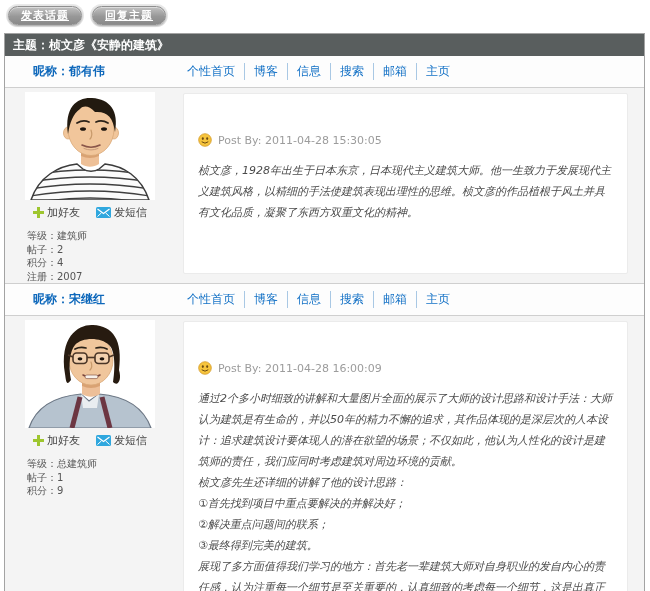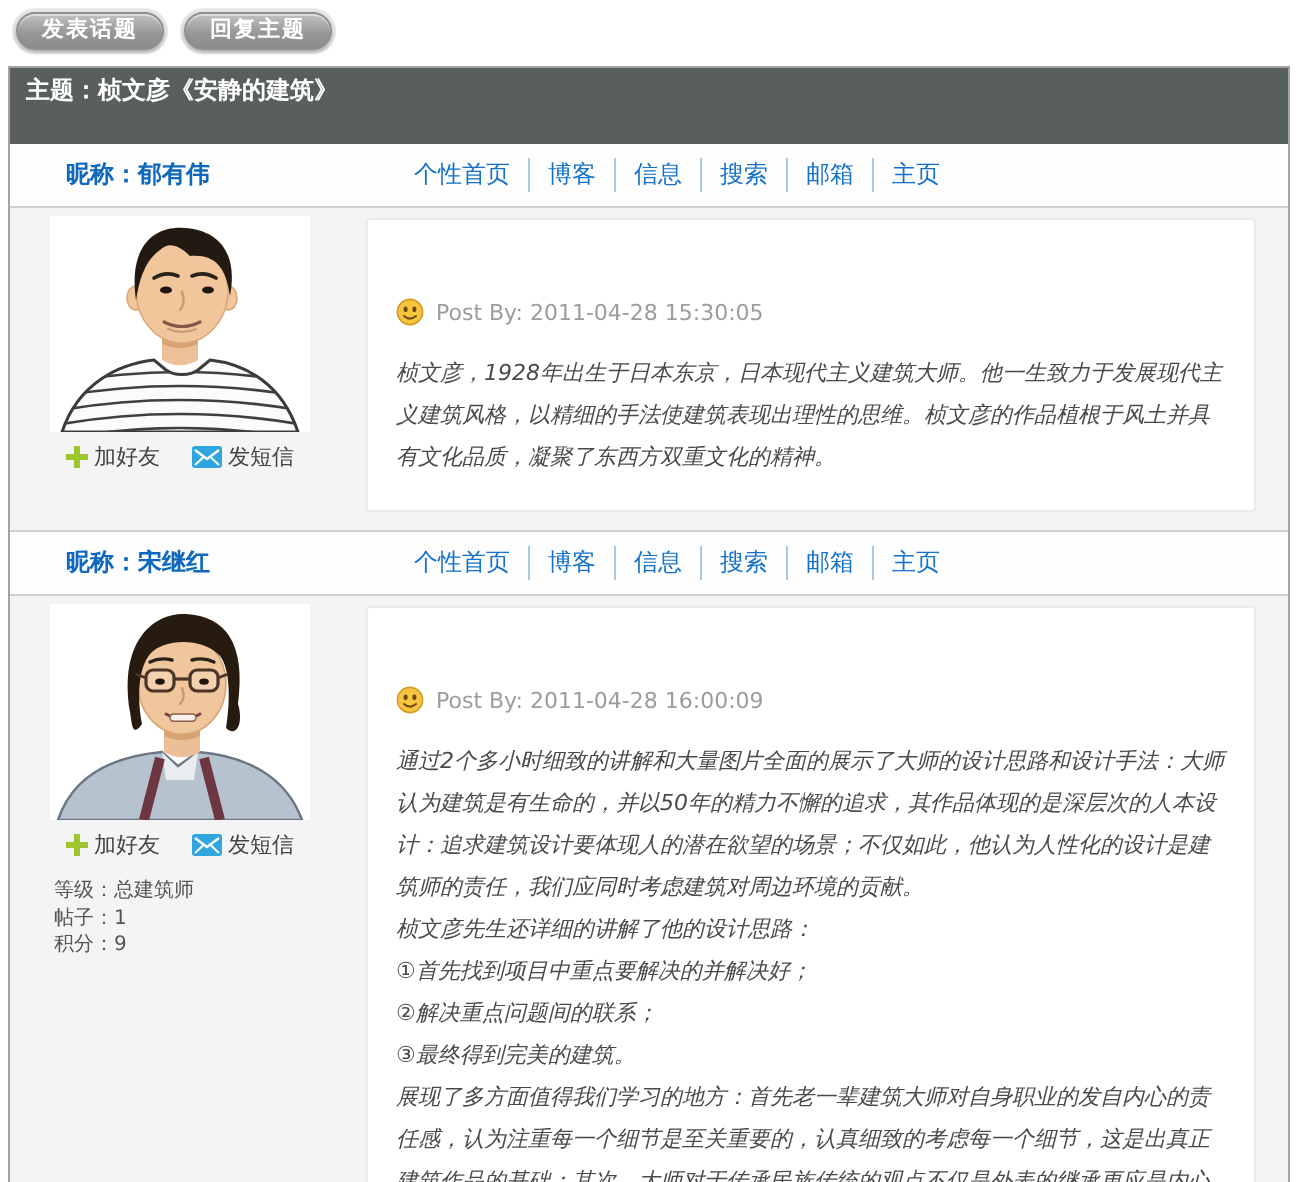--- a/index.html
+++ b/index.html
@@ -8,30 +8,30 @@
   .page { position:relative; width:650px; height:591px; background:#fff; overflow:hidden; }
 
   
   .toolbar { padding:6px 0 0 8px; display:flex; gap:10px; }
   .pill-btn {
     min-width:72px; height:19px; padding:0 12px;
     border-radius:10px; border:1px solid #8f8f8f;
     background:linear-gradient(#c2c2c2,#989898 55%,#8a8a8a);
     box-shadow:0 1px 2px rgba(0,0,0,.3), inset 0 1px 0 rgba(255,255,255,.45), 0 0 0 2px #e9e9e9;
     color:#fff; font-size:11px; font-weight:bold; letter-spacing:1px;
-    line-height:17px; text-align:center; cursor:pointer;
+    line-height:17px; text-align:center; cursor:pointer;text-decoration:underline;
   }
 
   
   .forum { position:absolute; left:4px; right:5px; top:33px; border:1px solid #a3a3a3; background:#fff; }
-  .topic-bar { height:38px; line-height:22px; background:#595e5e; color:#fff;
+  .topic-bar { height:22px; line-height:22px; background:#595e5e; color:#fff;
     font-size:12px; font-weight:bold; padding-left:8px; }
 
   .post-header { height:32px; display:flex; align-items:center; background:#fdfdfd;
-    border-bottom:1px solid #cfcfcf;gap:20px; }
+    border-bottom:1px solid #cfcfcf; }
   .nickname { margin-left:28px; width:145px; color:#0e68bb; font-weight:bold; font-size:12px; }
   .nav-links { display:flex; align-items:center; font-size:12px; }
   .nav-link { color:#1572c6; padding:0 9px; cursor:pointer; white-space:nowrap; }
   .nav-link + .nav-link { border-left:1px solid #a9c8e4; }
 
   .post-body { display:flex; background:#f4f4f4; border-bottom:1px solid #cfcfcf; align-items:stretch; }
   .post-body.first { min-height:162px; }
   .post-body.second { min-height:288px; }
 
   .user-panel { width:170px; flex:0 0 170px; padding-top:4px; }
@@ -124,20 +124,26 @@
             <span class="icon">
               <svg width="15" height="11" viewBox="0 0 15 11">
                   <rect width="15" height="11" rx="1.5" fill="#2fa7de"></rect>
                   <path d="M1.5,2 L7.5,6.5 L13.5,2" stroke="#fff" stroke-width="1.2" fill="none"></path>
                   <path d="M1.5,9.5 L5.5,5.8 M13.5,9.5 L9.5,5.8" stroke="#fff" stroke-width="1" fill="none"></path>
                 </svg>
             </span>
             <span>发短信</span>
           </span>
         </div>
+        <div class="stats">
+          <div>等级：建筑师</div>
+          <div>帖子：2</div>
+          <div>积分：4</div>
+          <div>注册：2007</div>
+        </div>
       </aside>
       <div class="content-cell">
         <div class="content-box">
           <div class="postby">
             <span class="icon">
               <svg width="14" height="14" viewBox="0 0 14 14">
                   <circle cx="7" cy="7" r="6.3" fill="#f6c43d" stroke="#d49a2a" stroke-width="0.8"></circle>
                   <ellipse cx="4.8" cy="5.6" rx="1" ry="1.4" fill="#6b4a12"></ellipse>
                   <ellipse cx="9.2" cy="5.6" rx="1" ry="1.4" fill="#6b4a12"></ellipse>
                   <path d="M4,9 q3,2.6 6,0" stroke="#6b4a12" stroke-width="1" fill="none" stroke-linecap="round"></path>

